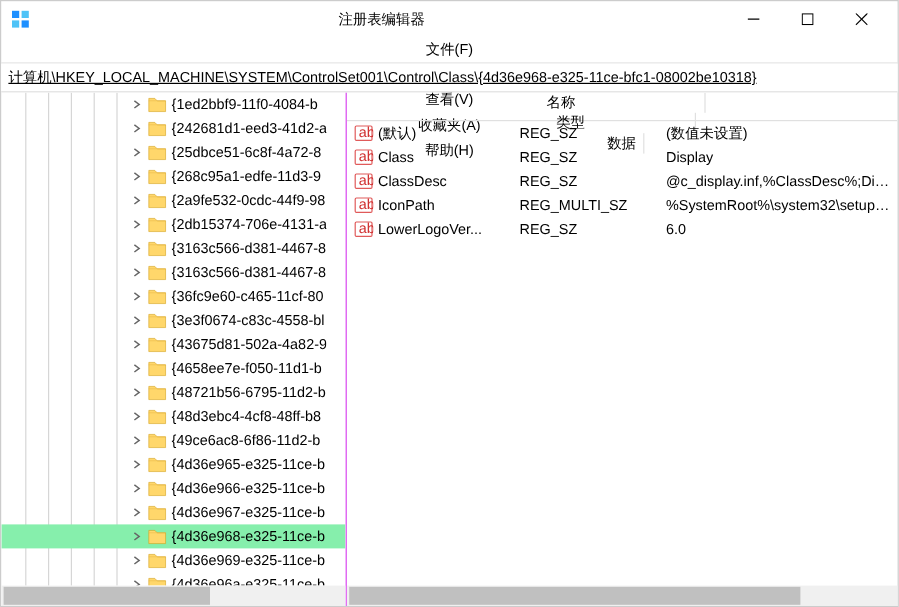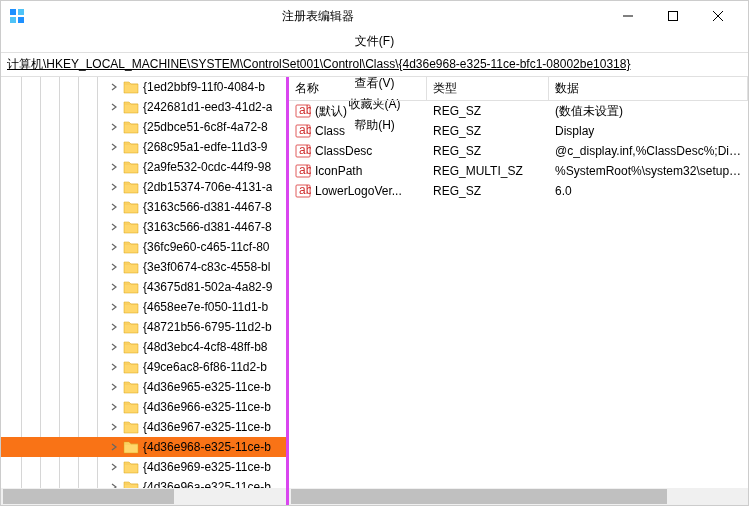--- a/index.html
+++ b/index.html
@@ -7,31 +7,31 @@
 .titlebar { display: flex; align-items: center; height: 30px; padding: 0 8px; text-align: center; }
 .titlebar .icon { width: 16px; height: 16px; margin-right: 6px; }
 .titlebar .title { flex: 1; }
 .winbtns { display: flex; }
 .winbtn { width: 45px; height: 30px; display: flex; align-items: center; justify-content: center; }
 .winbtn svg { width: 10px; height: 10px; }
 .menubar { display: flex; height: 22px; align-items: center; padding: 0 4px; border-bottom: 1px solid #e0e0e0; flex-direction: column; }
 .menuitem { padding: 2px 8px; }
 .addressbar { height: 24px; display: flex; align-items: center; padding: 0 6px; background: #fff; border-bottom: 1px solid #e0e0e0; text-decoration: underline; }
 .content { flex: 1; display: flex; overflow: hidden; }
-.treepane { width: 288px; overflow: hidden; position: relative; border-right: 3px solid #d946ef; }
+.treepane { width: 288px; overflow: hidden; position: relative; border-right: 1px solid #d946ef; }
 .treebody { position: absolute; inset: 0 0 17px 0; overflow: hidden; }
 .treerow { display: flex; align-items: center; height: 20px; white-space: nowrap; padding-left: 106px; }
-.treerow.sel { background: #f97316; }
+.treerow.sel { background: #86efac; }
 .exp { width: 14px; height: 14px; display: flex; align-items: center; justify-content: center; margin-right: 2px; color: #666; }
 .folder { width: 16px; height: 14px; margin-right: 4px; flex-shrink: 0; }
 .treerow .lbl { overflow: hidden; }
 .hscroll { position: absolute; left: 0; right: 0; bottom: 0; height: 17px; background: #f0f0f0; display: flex; align-items: center; }
 .hscroll .thumb { height: 15px; background: #c0c0c0; margin: 1px; }
 .listpane { flex: 1; overflow: hidden; position: relative; }
-.listhdr { display: flex; height: 24px; align-items: center; border-bottom: 1px solid #e0e0e0; }
+.listhdr { display: flex; height: 24px; align-items: center; border-bottom: 1px solid #e0e0e0; flex-direction: column; }
 .listhdr .col { padding: 0 6px; border-right: 1px solid #e0e0e0; height: 100%; display: flex; align-items: center; }
 .listbody { position: absolute; top: 24px; left: 0; right: 0; bottom: 17px; }
 .listrow { display: flex; align-items: center; height: 20px; }
 .listrow .cell { padding: 0 6px; overflow: hidden; white-space: nowrap; text-overflow: ellipsis; }
 .valicon { width: 16px; height: 16px; margin-right: 4px; flex-shrink: 0; text-align: right; }
 .col-name { width: 138px; display: flex; align-items: center; }
 .col-type { width: 122px; }
 .col-data { flex: 1; }
 .guides { position: absolute; left: 0; top: 0; bottom: 17px; width: 106px; pointer-events: none; }
 .guides div { position: absolute; top: 0; bottom: 0; width: 1px; background: #d6d6d6; }

